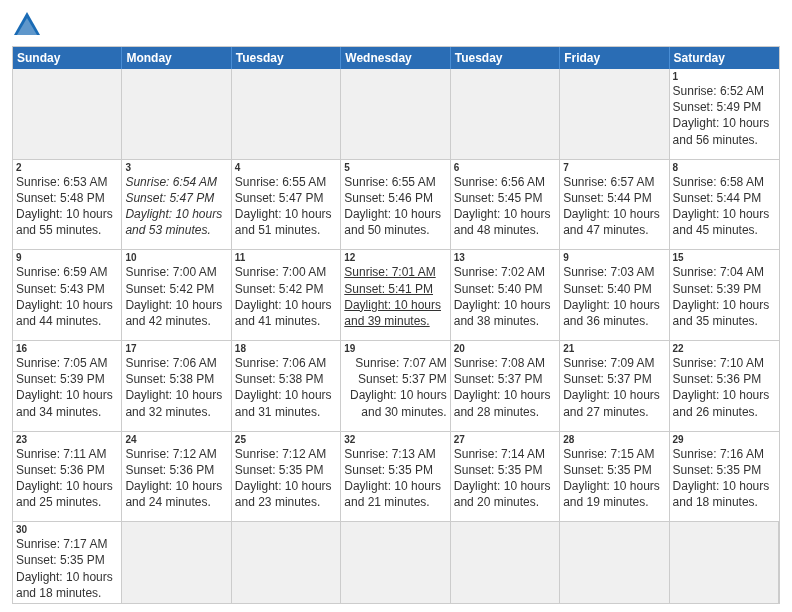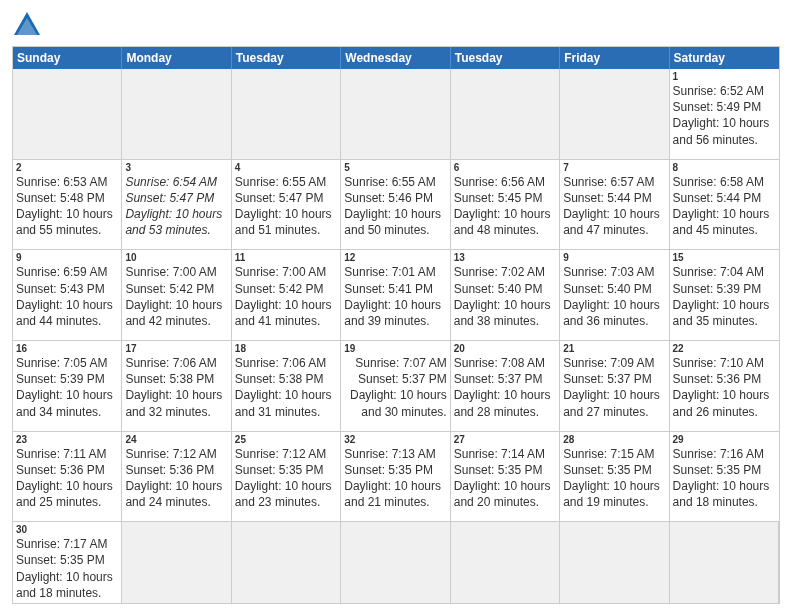--- a/index.html
+++ b/index.html
@@ -230,21 +230,21 @@
           </div>
           <div class="day-cell">
             <span class="day-number">11</span>
             <div class="day-info" style="white-space: pre-line;">Sunrise: 7:00 AM
 Sunset: 5:42 PM
 Daylight: 10 hours
 and 41 minutes.</div>
           </div>
           <div class="day-cell">
             <span class="day-number">12</span>
-            <div class="day-info" style="white-space: pre-line;">Sunrise: 7:01 AM
+            <div class="day-info" style="white-space: pre-line; text-decoration: underline;">Sunrise: 7:01 AM
 Sunset: 5:41 PM
 Daylight: 10 hours
 and 39 minutes.</div>
           </div>
           <div class="day-cell">
             <span class="day-number">13</span>
             <div class="day-info" style="white-space: pre-line;">Sunrise: 7:02 AM
 Sunset: 5:40 PM
 Daylight: 10 hours
 and 38 minutes.</div>

